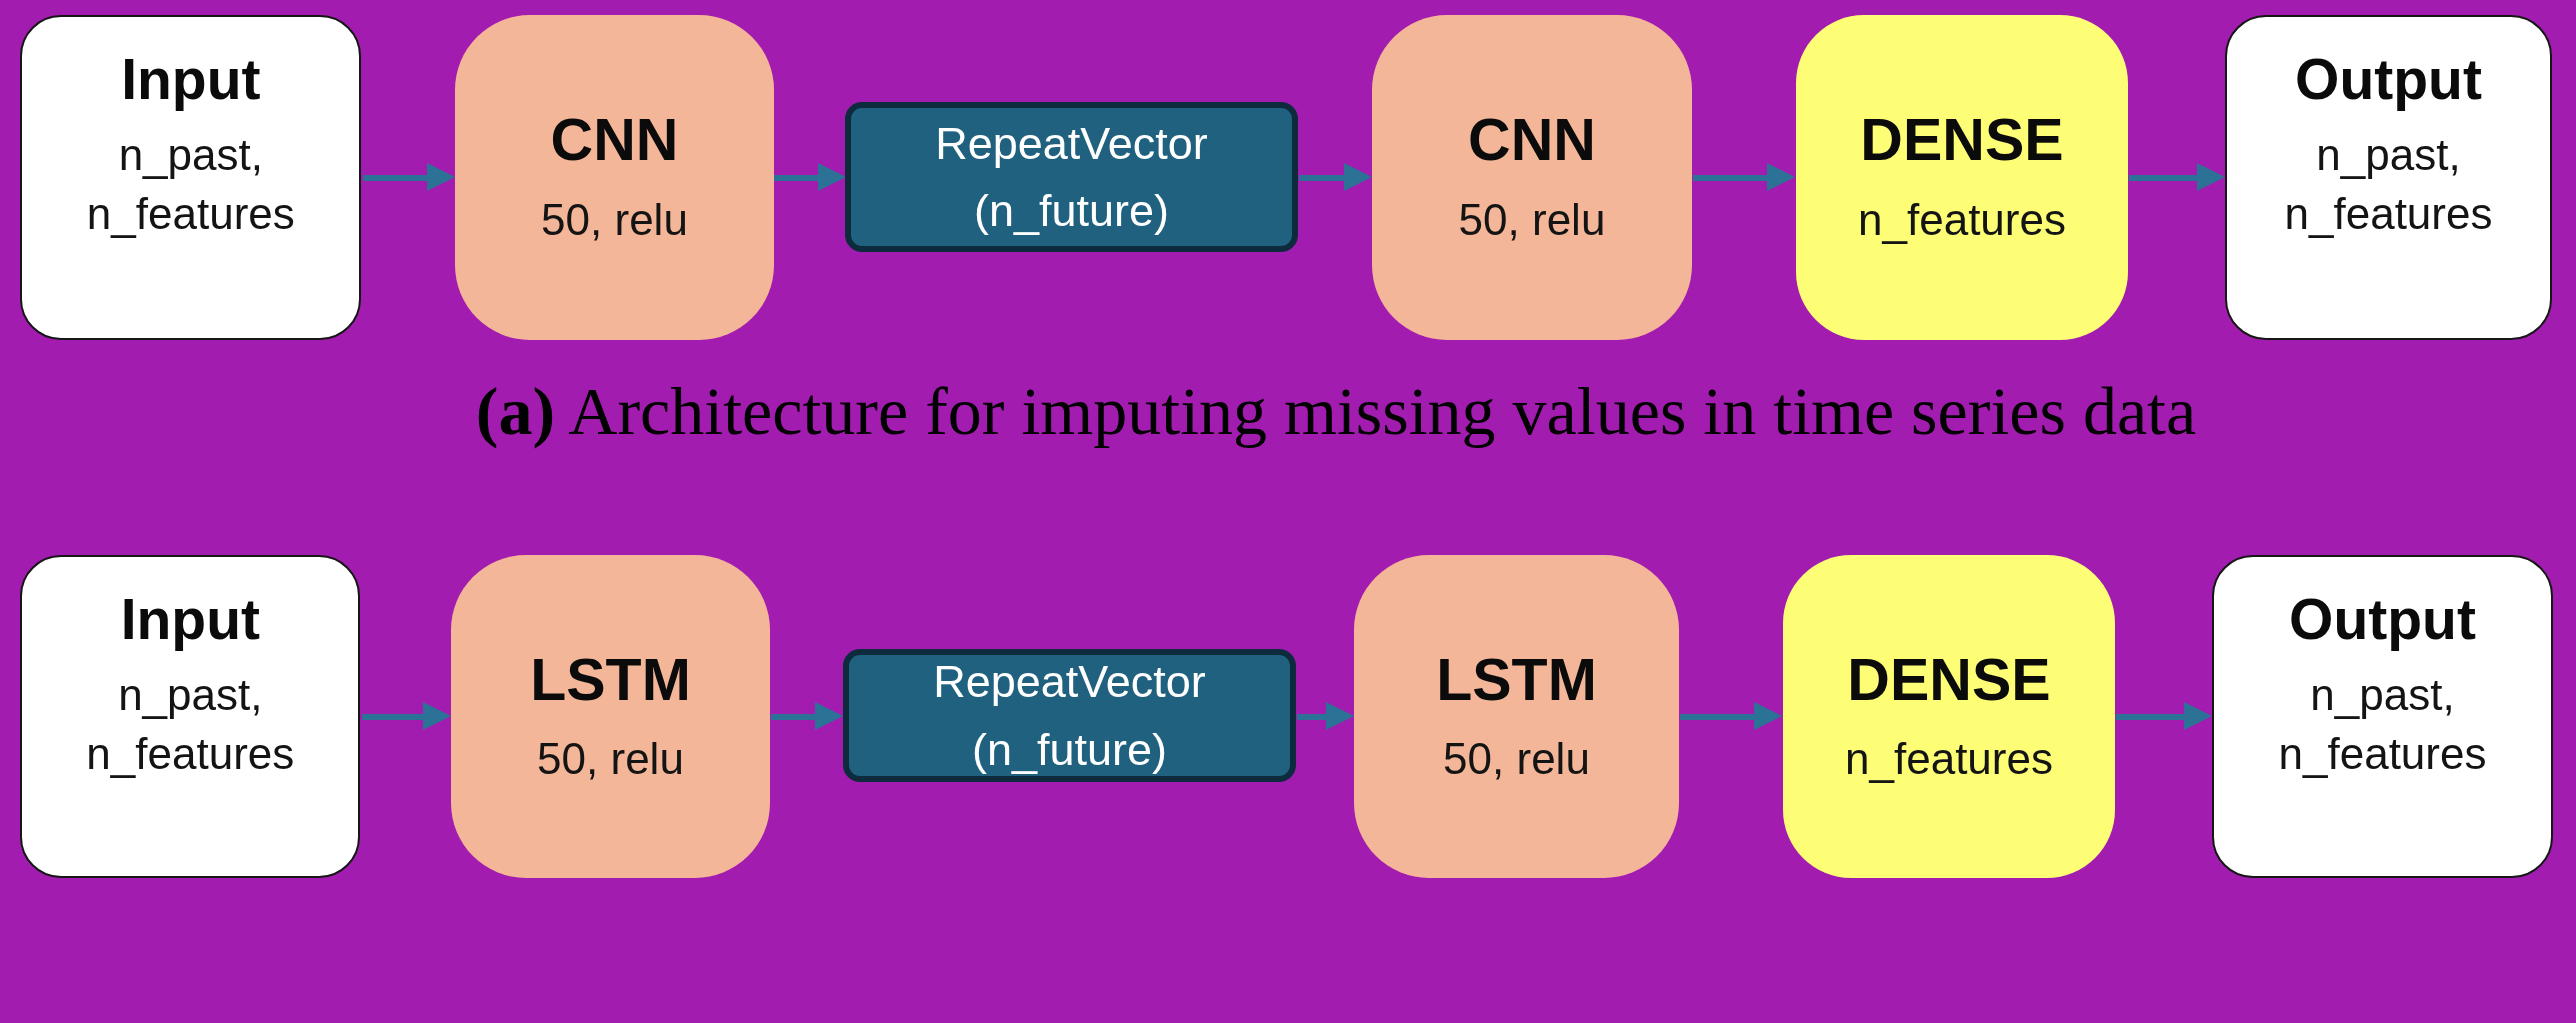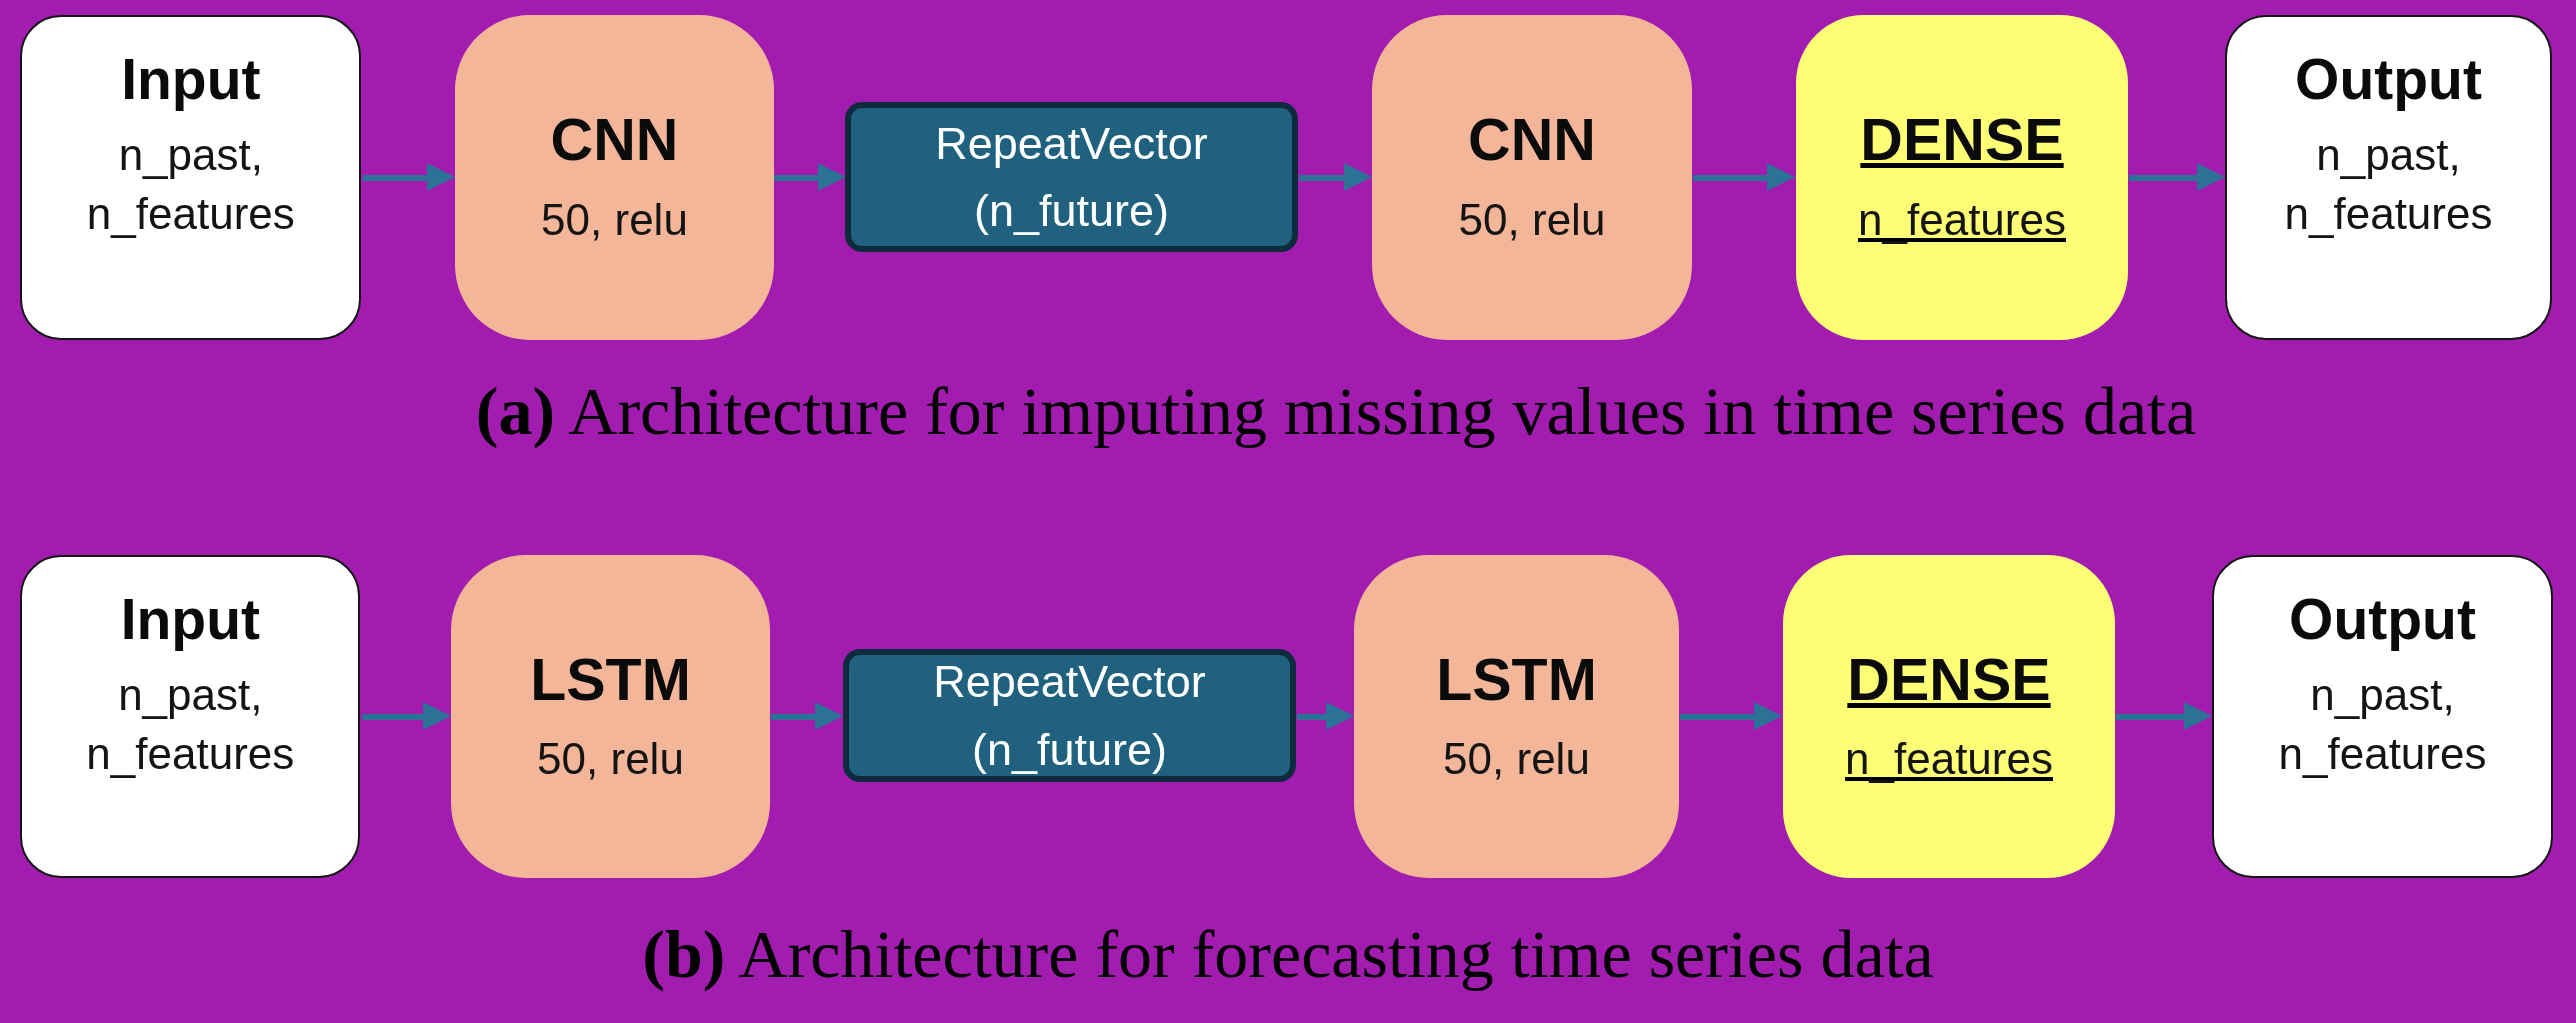--- a/index.html
+++ b/index.html
@@ -30,21 +30,20 @@
   }
   .layer {
     background: #F4B698;
     border-radius: 75px;
     justify-content: center;
   }
   .dense {
     background: #FDFE76;
     border-radius: 68px;
     justify-content: center;
-    text-decoration: underline;
   }
   .repeat {
     background: #1F617F;
     border: 6.5px solid #0D2B3C;
     border-radius: 17px;
     justify-content: center;
     color: #ffffff;
   }
 
   .title { font-weight: bold; font-size: 59px; color: #0b0b0b; line-height: 1.2; }
@@ -221,18 +220,15 @@
     <span class="shaft"></span>
     <span class="head"></span>
   </div>
 
   <div class="node io b5">
     <div class="title">Output</div>
     <div class="sub">n_past,</div>
     <div class="sub">n_features</div>
   </div>
 
-  <div class="caption caption-b">
-    <span class="cap-label">(b)</span><span> Architecture for forecasting time series data</span>
-  </div>
 
 </div>
 
 
 </body></html>

